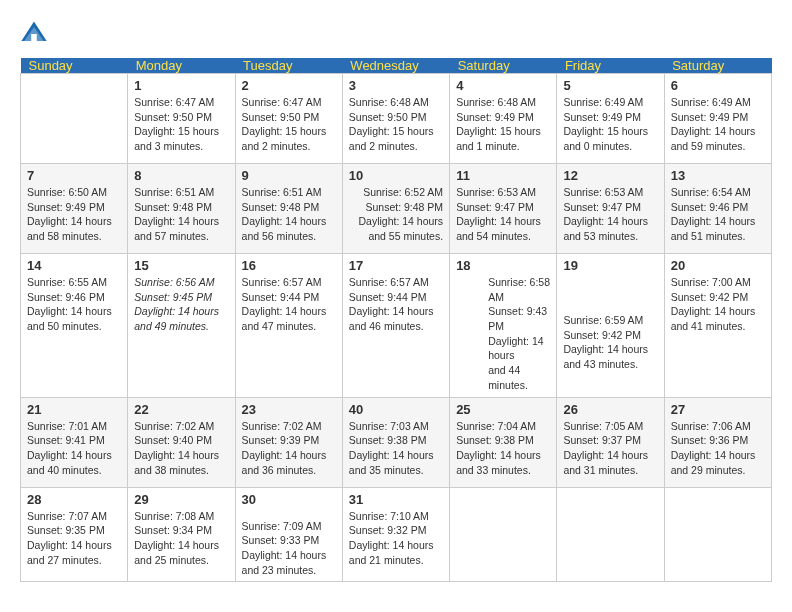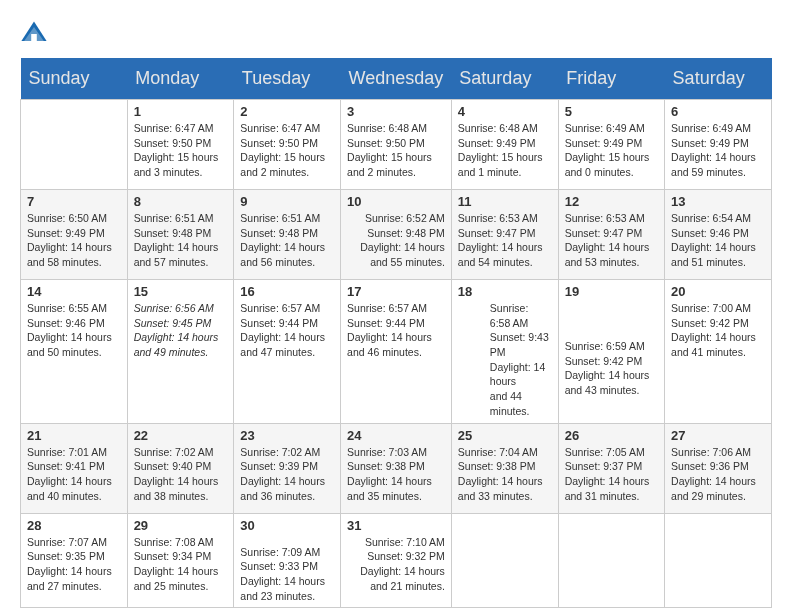--- a/index.html
+++ b/index.html
@@ -48,24 +48,24 @@
       font-size: 16px;
       color: #333;
     }
     table {
       width: 100%;
       border-collapse: collapse;
       font-size: 11px;
     }
     thead tr th {
       background-color: #2a6db5;
-      color: #e5e5e5;
+      color: #fde047;
       text-align: left;
-      padding: 10px 8px;
-      font-size: 18px;
+      padding: 0 8px;
+      font-size: 13px;
       font-weight: normal;
     }
     tbody tr td {
       border: 1px solid #ccc;
       vertical-align: top;
       padding: 4px 6px;
       width: 14.28%;
       min-height: 80px;
       height: 90px;
     }
@@ -285,21 +285,21 @@
 and 38 minutes.</div>
         </td>
         <td>
           <span class="day-num">23</span>
           <div class="day-info" style="white-space: pre-line;">Sunrise: 7:02 AM
 Sunset: 9:39 PM
 Daylight: 14 hours
 and 36 minutes.</div>
         </td>
         <td>
-          <span class="day-num">24</span>
+          <span class="day-num">40</span>
           <div class="day-info" style="white-space: pre-line;">Sunrise: 7:03 AM
 Sunset: 9:38 PM
 Daylight: 14 hours
 and 35 minutes.</div>
         </td>
         <td>
           <span class="day-num">25</span>
           <div class="day-info" style="white-space: pre-line;">Sunrise: 7:04 AM
 Sunset: 9:38 PM
 Daylight: 14 hours
@@ -337,21 +337,21 @@
         </td>
         <td>
           <span class="day-num">30</span>
           <div class="day-info" style="white-space: pre-line; margin-top: 12px;">Sunrise: 7:09 AM
 Sunset: 9:33 PM
 Daylight: 14 hours
 and 23 minutes.</div>
         </td>
         <td>
           <span class="day-num">31</span>
-          <div class="day-info" style="white-space: pre-line; text-align: right;">Sunrise: 7:10 AM
+          <div class="day-info" style="white-space: pre-line;">Sunrise: 7:10 AM
 Sunset: 9:32 PM
 Daylight: 14 hours
 and 21 minutes.</div>
         </td>
         <td class="empty"></td>
         <td class="empty"></td>
         <td class="empty"></td>
       </tr>
     </tbody>
 </table>

